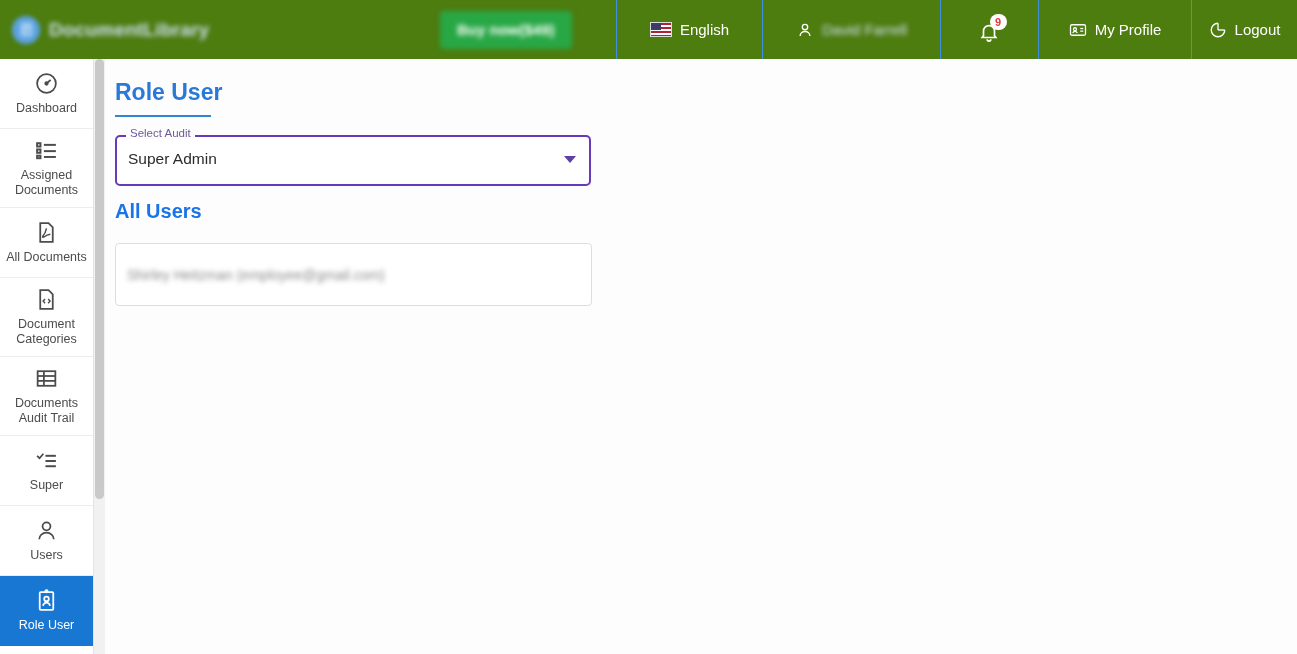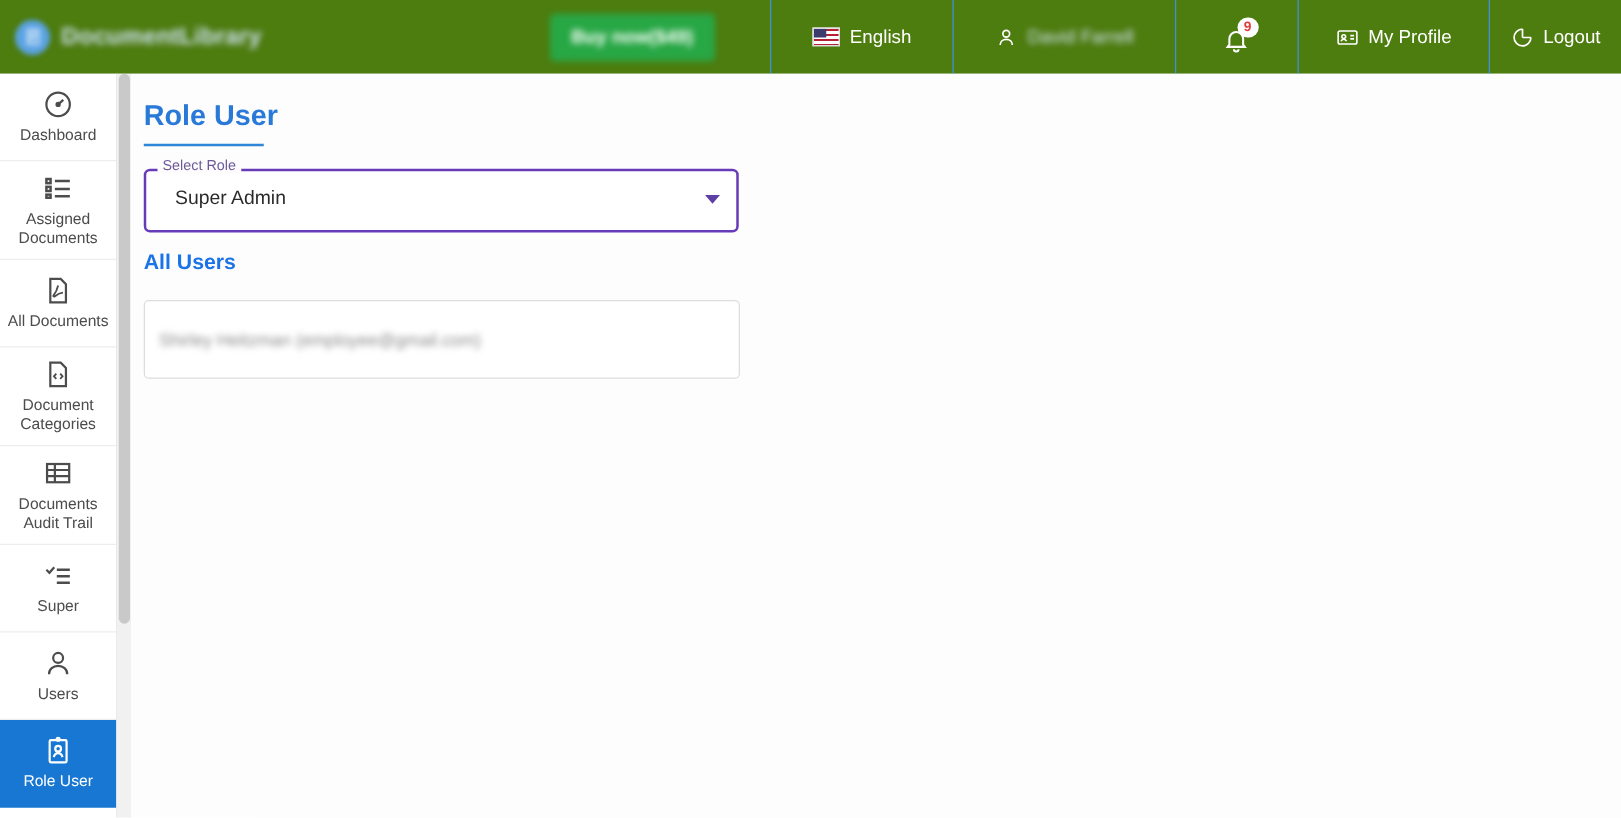--- a/index.html
+++ b/index.html
@@ -141,40 +141,40 @@
     border: 2px solid #673ab7; border-radius: 5px;
     background: #ffffff; cursor: pointer;
   }
   .select-legend {
     position: absolute; top: -8px; left: 11px;
     background: #fdfdfd; padding: 0 4px;
     font-size: 11.5px; color: #6e5a9a; z-index: 2;
   }
   .select-value {
     position: absolute; left: 13px; top: 15px;
-    font-size: 15.5px; color: #2b2b2b; margin-left: 12px;
+    font-size: 15.5px; color: #2b2b2b;
   }
   .select-arrow {
     position: absolute; right: 15px; top: 21px;
     width: 0; height: 0;
     border-left: 6px solid transparent;
     border-right: 6px solid transparent;
     border-top: 7px solid #5d3fa5;
   }
 
   .note {
     color: #d9534f; font-size: 14.5px; font-weight: 700;
     margin: 41px 0 0 10px;
   }
 
   .columns { display: flex; margin: 14px 0 0 10px; }
   .col { width: 477px; }
   .col.spacer { width: 28px; }
   .col-head {
-    color: #1a73e8; font-size: 17px; font-weight: 600;
+    color: #1a73e8; font-size: 20px; font-weight: 600;
     margin-bottom: 20px;
   }
   .dropzone {
     border: 1px solid #dddddd; border-radius: 4px;
     background: #ffffff; height: 63px;
     display: flex; align-items: center; padding-left: 11px;
   }
   .user-chip {
     font-size: 14px; color: #8d8d8d;
     filter: blur(2.4px); white-space: nowrap; cursor: grab;
@@ -331,21 +331,21 @@
   <div class="thumb"></div>
 </div>
 
 <div class="main">
 
   <div><span class="page-title">Role User</span></div>
   <div class="title-rule"></div>
 
   <div class="select-wrap">
     <div class="select-box"></div>
-    <span class="select-legend">Select Role</span>
+    <span class="select-legend">Select Audit</span>
     <span class="select-value">Super Admin</span>
     <span class="select-arrow"></span>
   </div>
 
 
   <div class="columns">
     <div class="col">
       <div class="col-head">All Users</div>
       <div class="dropzone">
         <span class="user-chip">Shirley Heitzman (employee@gmail.com)</span>

